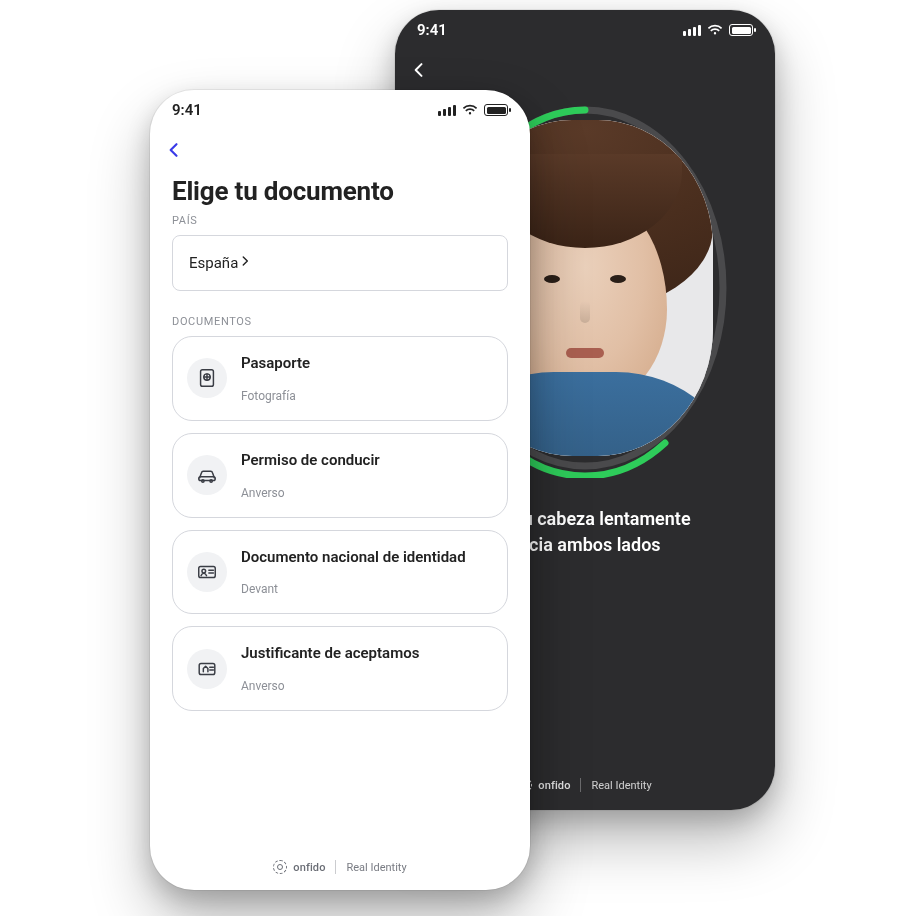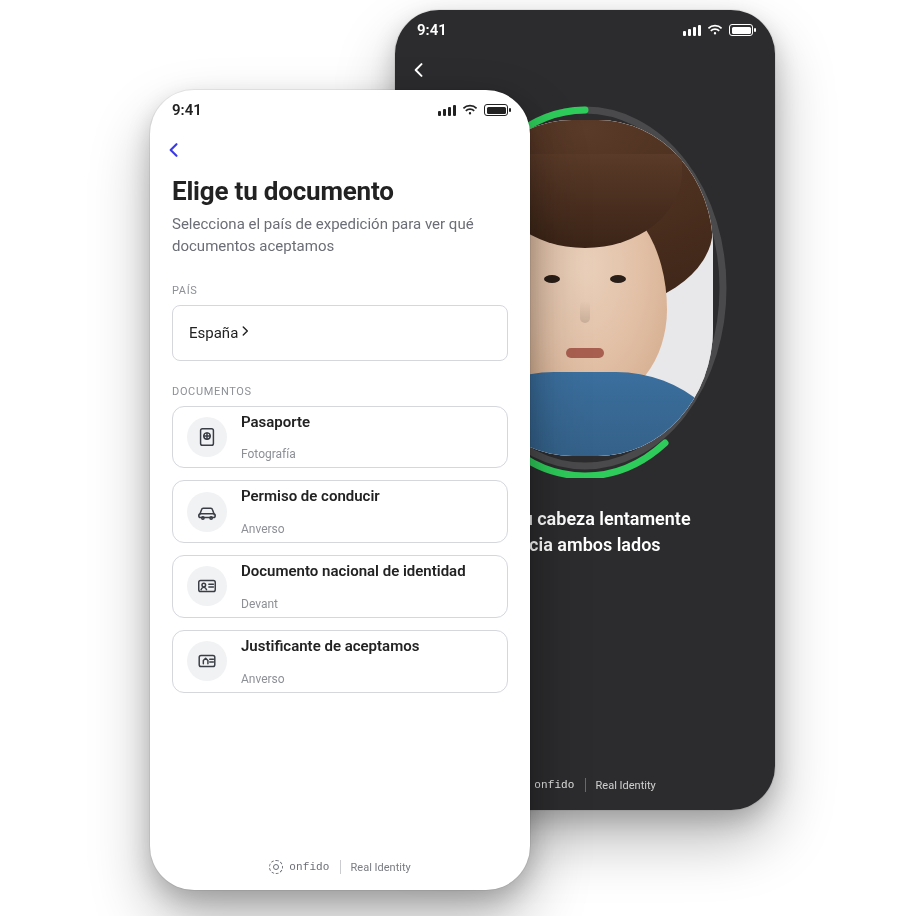--- a/index.html
+++ b/index.html
@@ -83,23 +83,23 @@
     font-size: 15px;
     color:#222;
     margin-bottom: 24px;
     background:#fff;
   }
   .field .chev { color:#222; }
 
   .doc-list { display:flex; flex-direction:column; gap:12px; margin-bottom: 8px;}
   .doc-item {
     border: 1px solid #d5d7dd;
-    border-radius: 12px;
+    border-radius: 20px;
     display:flex; align-items:center;
-    padding: 6px 14px;
+    padding: 17px 14px;
     gap: 14px;
     background:#fff;
   }
   .doc-icon {
     width: 40px; height: 40px; border-radius: 20px;
     background: #f1f2f4;
     display:flex; align-items:center; justify-content:center;
     color:#3a3d45;
     flex-shrink:0;
   }
@@ -107,21 +107,21 @@
   .doc-text .t { font-size: 15px; font-weight: 600; color:#222; line-height:1.25;}
   .doc-text .s { font-size: 12px; color:#8d9097; margin-top:16px;}
 
   
   .brand {
     display:flex; align-items:center; justify-content:center;
     gap:10px; font-size:11px; color:#6b6e76;
   }
   .phone-light .brand { position:absolute; bottom:16px; left:0; right:0; }
   .phone-dark  .brand { position:absolute; bottom:18px; left:0; right:0; color: rgba(255,255,255,.85); }
-  .brand .logo { display:flex; align-items:center; gap:6px; font-weight:500; letter-spacing:.01em;font-family:Liberation Mono, monospace;}
+  .brand .logo { display:flex; align-items:center; gap:6px; font-weight:500; letter-spacing:.01em;}
   .brand .logo-mark {
      width:14px; height:14px; border:1.5px dashed currentColor; border-radius:50%;
      position:relative;
   }
   .brand .logo-mark::after{
      content:""; position:absolute; inset:3px; border:1.5px solid currentColor; border-radius:50%;
   }
   .brand .divider { width:1px; height:14px; background: currentColor; opacity:.35; }
   .brand .tag { font-weight:400; opacity:.9; }
 
@@ -279,21 +279,20 @@
     <div class="navbar">
       <span class="back-chevron">
         <svg viewBox="0 0 24 24" fill="none" stroke="currentColor" stroke-width="2.6" stroke-linecap="round" stroke-linejoin="round">
             <polyline points="15 5 8 12 15 19"></polyline>
           </svg>
       </span>
     </div>
 
     <div class="light-content">
       <h1 class="heading">Elige tu documento</h1>
-      <p class="subheading">Selecciona el país de expedición para ver qué documentos aceptamos</p>
 
       <div class="section-label">PAÍS</div>
       <div class="field">
         <span>España</span>
         <span class="chev">
           <svg width="14" height="14" viewBox="0 0 24 24" fill="none" stroke="currentColor" stroke-width="2.4" stroke-linecap="round" stroke-linejoin="round">
               <polyline points="9 5 16 12 9 19"></polyline>
             </svg>
         </span>
       </div>

